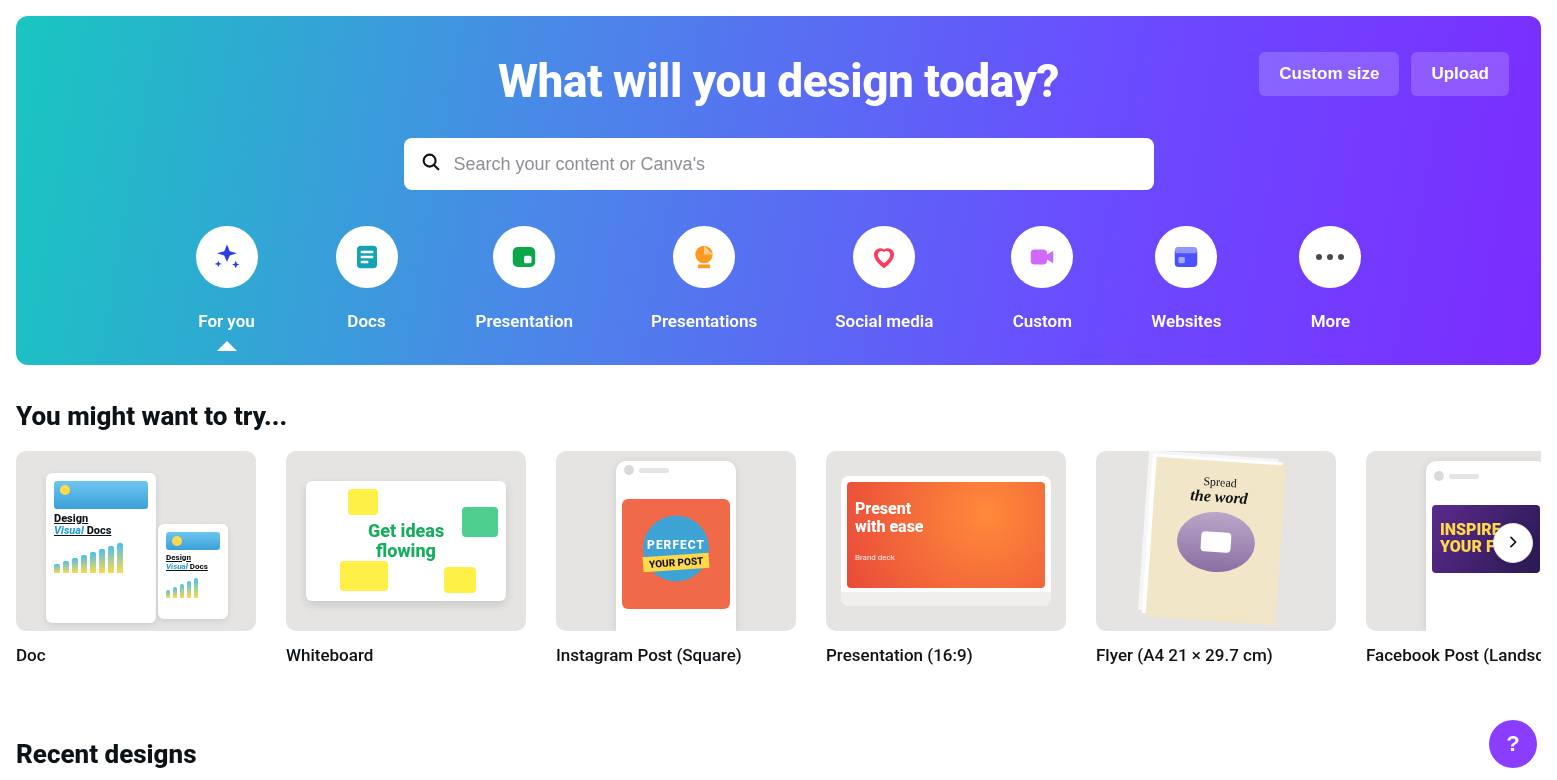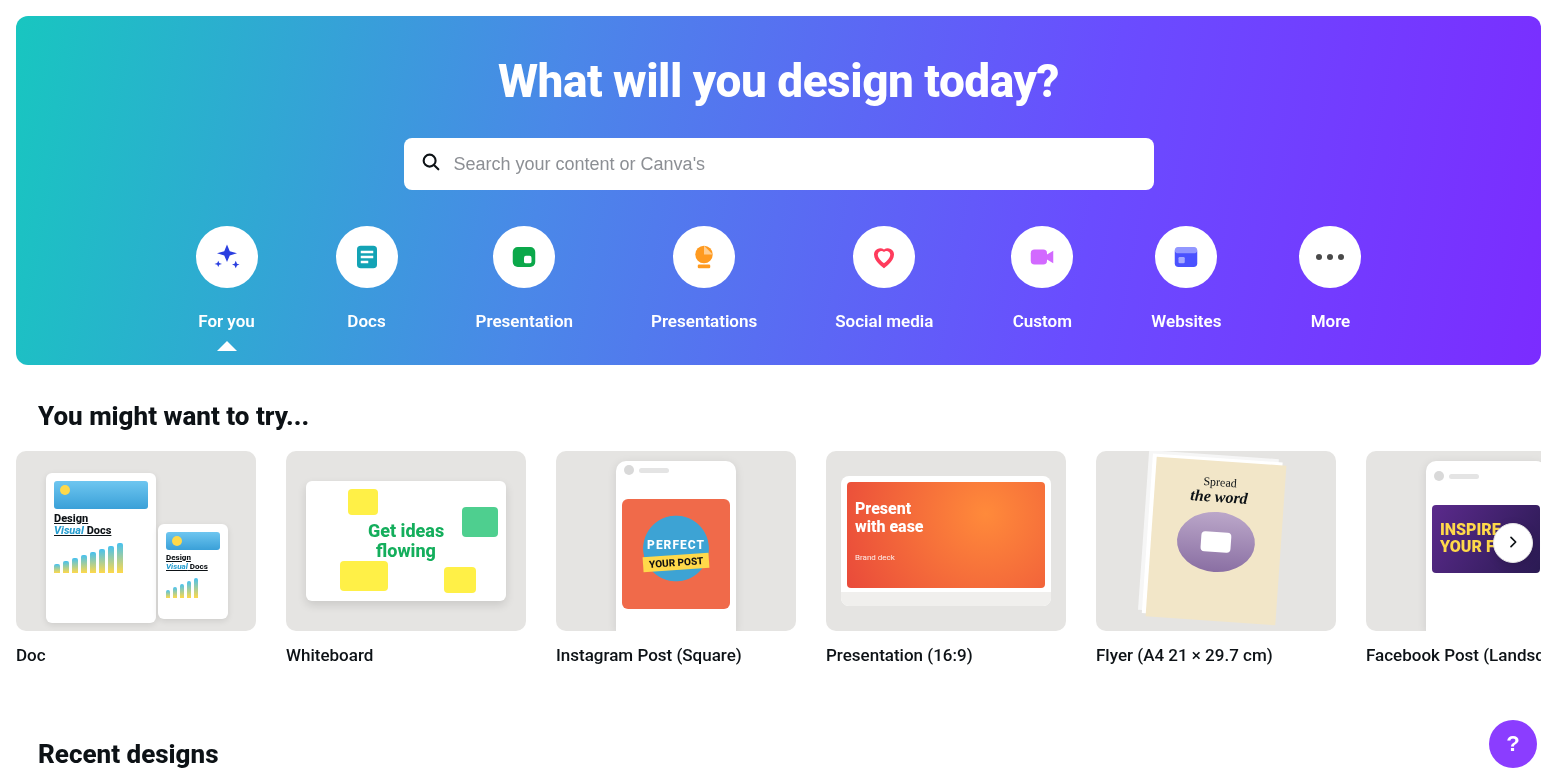--- a/index.html
+++ b/index.html
@@ -104,21 +104,20 @@
     border-bottom: 10px solid #fff;
   }
   .section {
     padding: 20px 16px 0;
   }
   .section-title {
     font-size: 26px;
     font-weight: 800;
     margin-bottom: 20px;
     color: #0d1216;
-    margin-left: 22px;
   }
   .card-row {
     display: flex;
     gap: 30px;
     overflow: hidden;
     position: relative;
   }
   .card {
     flex: 0 0 auto;
     width: 240px;
@@ -221,20 +220,24 @@
   .fb-phone { width:120px; height:170px; background:#fff; border-radius:10px 10px 0 0; position:absolute; bottom:0; box-shadow:0 2px 10px rgba(0,0,0,0.1); }
   .fb-post { margin:20px 6px 0; height:68px; border-radius:4px; background:linear-gradient(120deg,#5b2a8c,#2a1a52); display:flex; align-items:center; justify-content:flex-start; color:#ffd94a; font-weight:900; font-size:16px; line-height:1.05; padding-left:8px; }
 
   .more-dots { display:flex; gap:5px; }
   .more-dots span { width:6px; height:6px; border-radius:50%; background:#4a4a4a; }
 </style>
 </head>
 <body>
 
 <div class="hero">
+  <div class="hero-top-buttons">
+    <button class="hero-btn">Custom size</button>
+    <button class="hero-btn">Upload</button>
+  </div>
   <h1 class="hero-title">What will you design today?</h1>
 
   <div class="search-wrap">
     <div class="search-box">
       <span>
         <svg width="22" height="22" viewBox="0 0 24 24" fill="none" stroke="#0d1216" stroke-width="2.3" stroke-linecap="round">
             <circle cx="10.5" cy="10.5" r="6.5"></circle>
             <line x1="20" y1="20" x2="15.2" y2="15.2"></line>
           </svg>
       </span>

